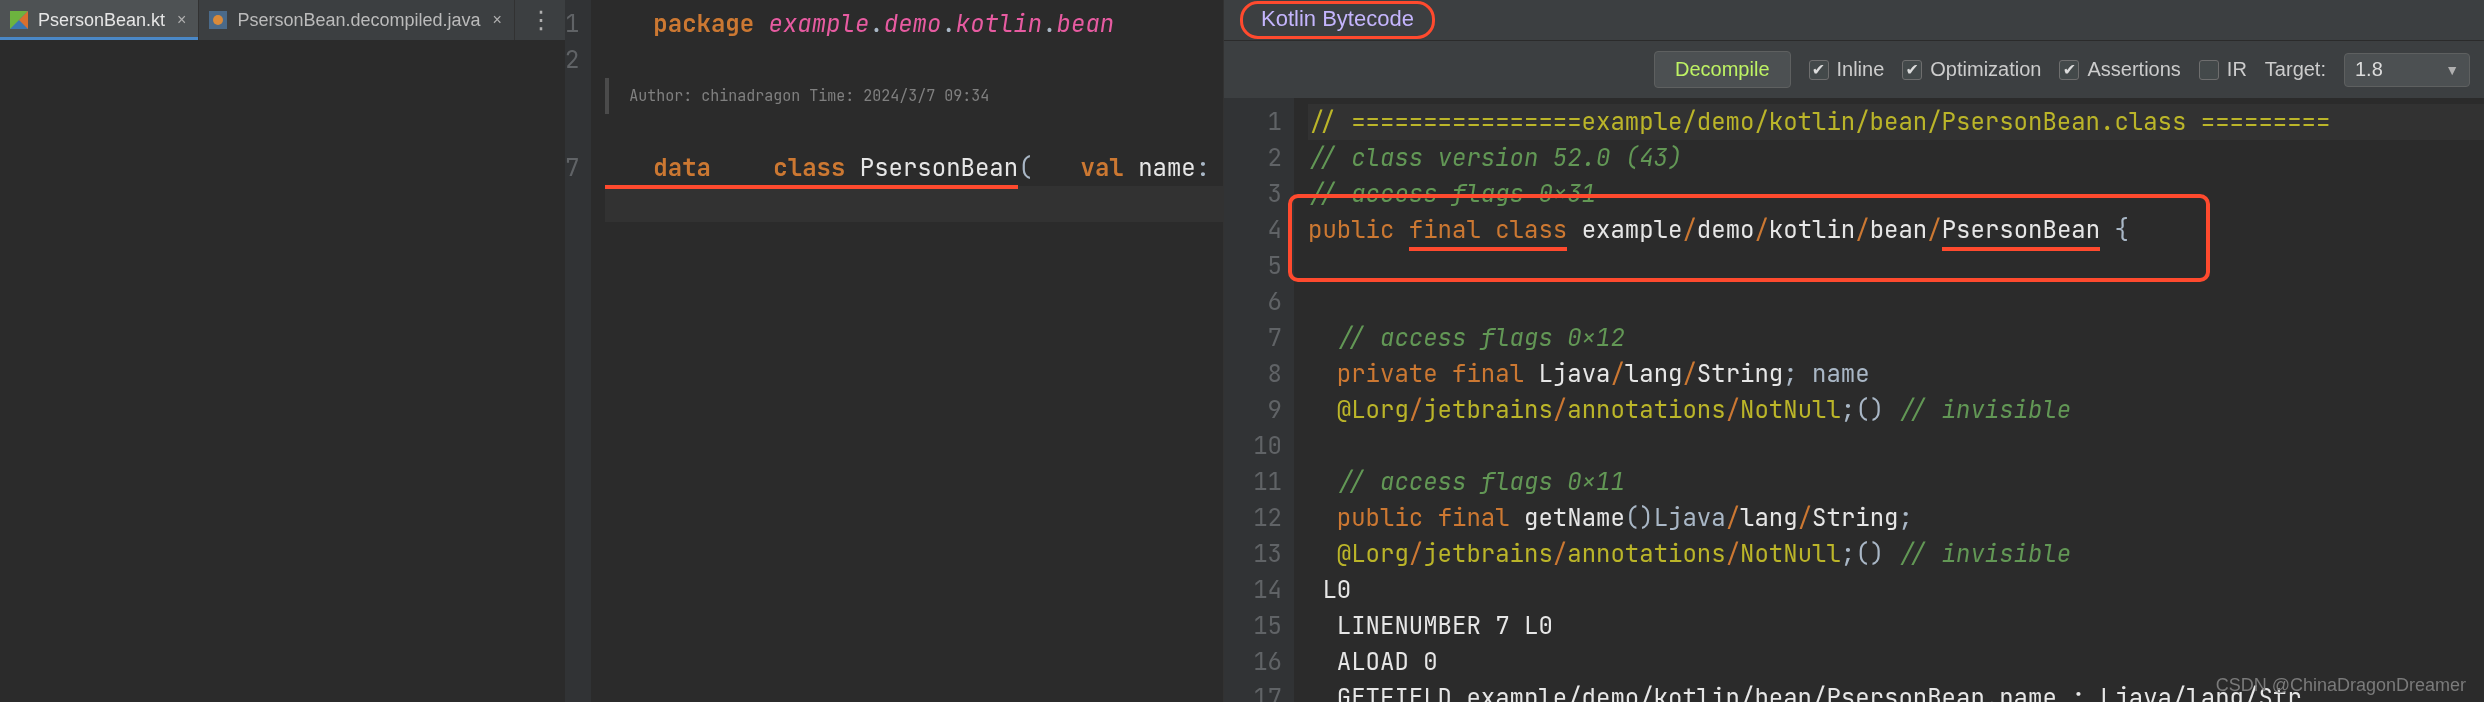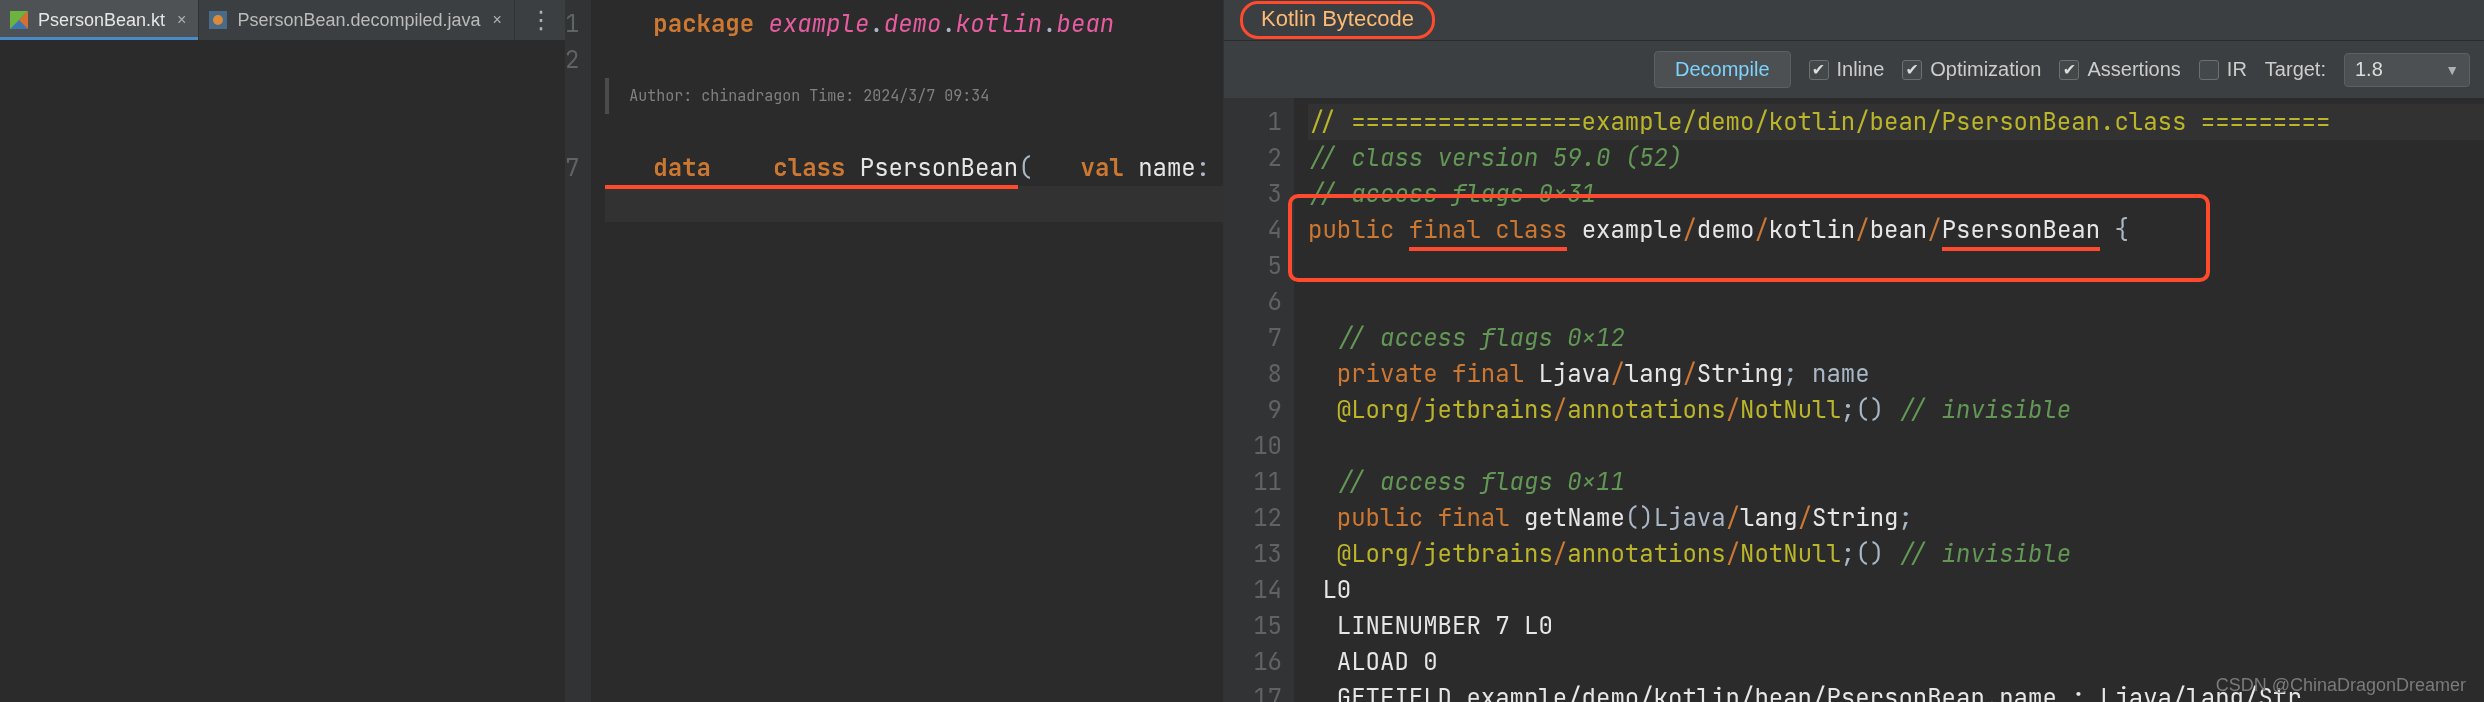--- a/index.html
+++ b/index.html
@@ -32,32 +32,32 @@
   .tabbar .spacer { flex:1; }
   .kebab { padding:0 14px; color:#b0b0b0; font-size:24px; letter-spacing:-2px; }
 
   
   .rtitle {
     height:40px; background:#3c3f41; display:flex; align-items:center;
     padding-left:16px;
   }
   .rtitle .box {
     border:3px solid #ff4a2e; border-radius:18px;
-    padding:2px 18px 4px 18px; color:#fdba74; font-size:22px;
+    padding:2px 18px 4px 18px; color:#c4b5fd; font-size:22px;
   }
 
   .toolbar {
     height:58px; background:#3c3f41; display:flex; align-items:center;
     padding:0 14px; gap:18px; font-size:20px; color:#cccccc;
     justify-content:flex-end;
     border-top:1px solid #2b2b2b;
   }
   .btn {
     background:#4c5052; border:1px solid #5e6060; border-radius:4px;
-    padding:6px 20px; color:#7dd3fc; font-size:20px;
+    padding:6px 20px; color:#bef264; font-size:20px;
   }
   .chk { display:flex; align-items:center; gap:8px; }
   .chkbox {
     width:20px; height:20px; border:1px solid #6e6e6e; border-radius:3px;
     display:inline-flex; align-items:center; justify-content:center;
     background:#43494a; color:#dcdcdc; font-size:16px;
   }
   .chkbox.on::before { content:"✔"; }
   .select {
     width:126px; height:34px; background:#4c5052; border:1px solid #5e6060;
@@ -227,21 +227,21 @@
         <div class="gline">11</div>
         <div class="gline">12</div>
         <div class="gline">13</div>
         <div class="gline">14</div>
         <div class="gline">15</div>
         <div class="gline">16</div>
         <div class="gline">17</div>
       </div>
       <div class="code">
         <div class="codeline caret"><span class="yel">// ================</span><span class="yel">example/demo/kotlin/bean/PsersonBean.class</span><span class="yel"> =========</span></div>
-        <div class="codeline"><span class="cmt2">// class version 59.0 (52)</span></div>
+        <div class="codeline"><span class="cmt2">// class version 52.0 (43)</span></div>
         <div class="codeline"><span class="cmt2">// access flags 0x31</span></div>
         <div class="codeline"><span class="kw">public</span> <span class="underline-red"><span class="kw">final</span> <span class="kw">class</span></span> <span class="id">example</span><span class="sep">/</span><span class="id">demo</span><span class="sep">/</span><span class="id">kotlin</span><span class="sep">/</span><span class="id">bean</span><span class="sep">/</span><span class="underline-red"><span class="id">PsersonBean</span></span> <span class="op">{</span></div>
         <div class="codeline"></div>
         <div class="codeline"></div>
         <div class="codeline">  <span class="cmt2">// access flags 0x12</span></div>
         <div class="codeline">  <span class="kw">private</span> <span class="kw">final</span> <span class="id">Ljava</span><span class="sep">/</span><span class="id">lang</span><span class="sep">/</span><span class="id">String</span><span class="op">; name</span></div>
         <div class="codeline">  <span class="yel">@Lorg</span><span class="sep">/</span><span class="yel">jetbrains</span><span class="sep">/</span><span class="yel">annotations</span><span class="sep">/</span><span class="yel">NotNull</span><span class="op">;()</span> <span class="cmt2">// invisible</span></div>
         <div class="codeline"></div>
         <div class="codeline">  <span class="cmt2">// access flags 0x11</span></div>
         <div class="codeline">  <span class="kw">public</span> <span class="kw">final</span> <span class="id">getName</span><span class="op">()Ljava</span><span class="sep">/</span><span class="id">lang</span><span class="sep">/</span><span class="id">String</span><span class="op">;</span></div>

